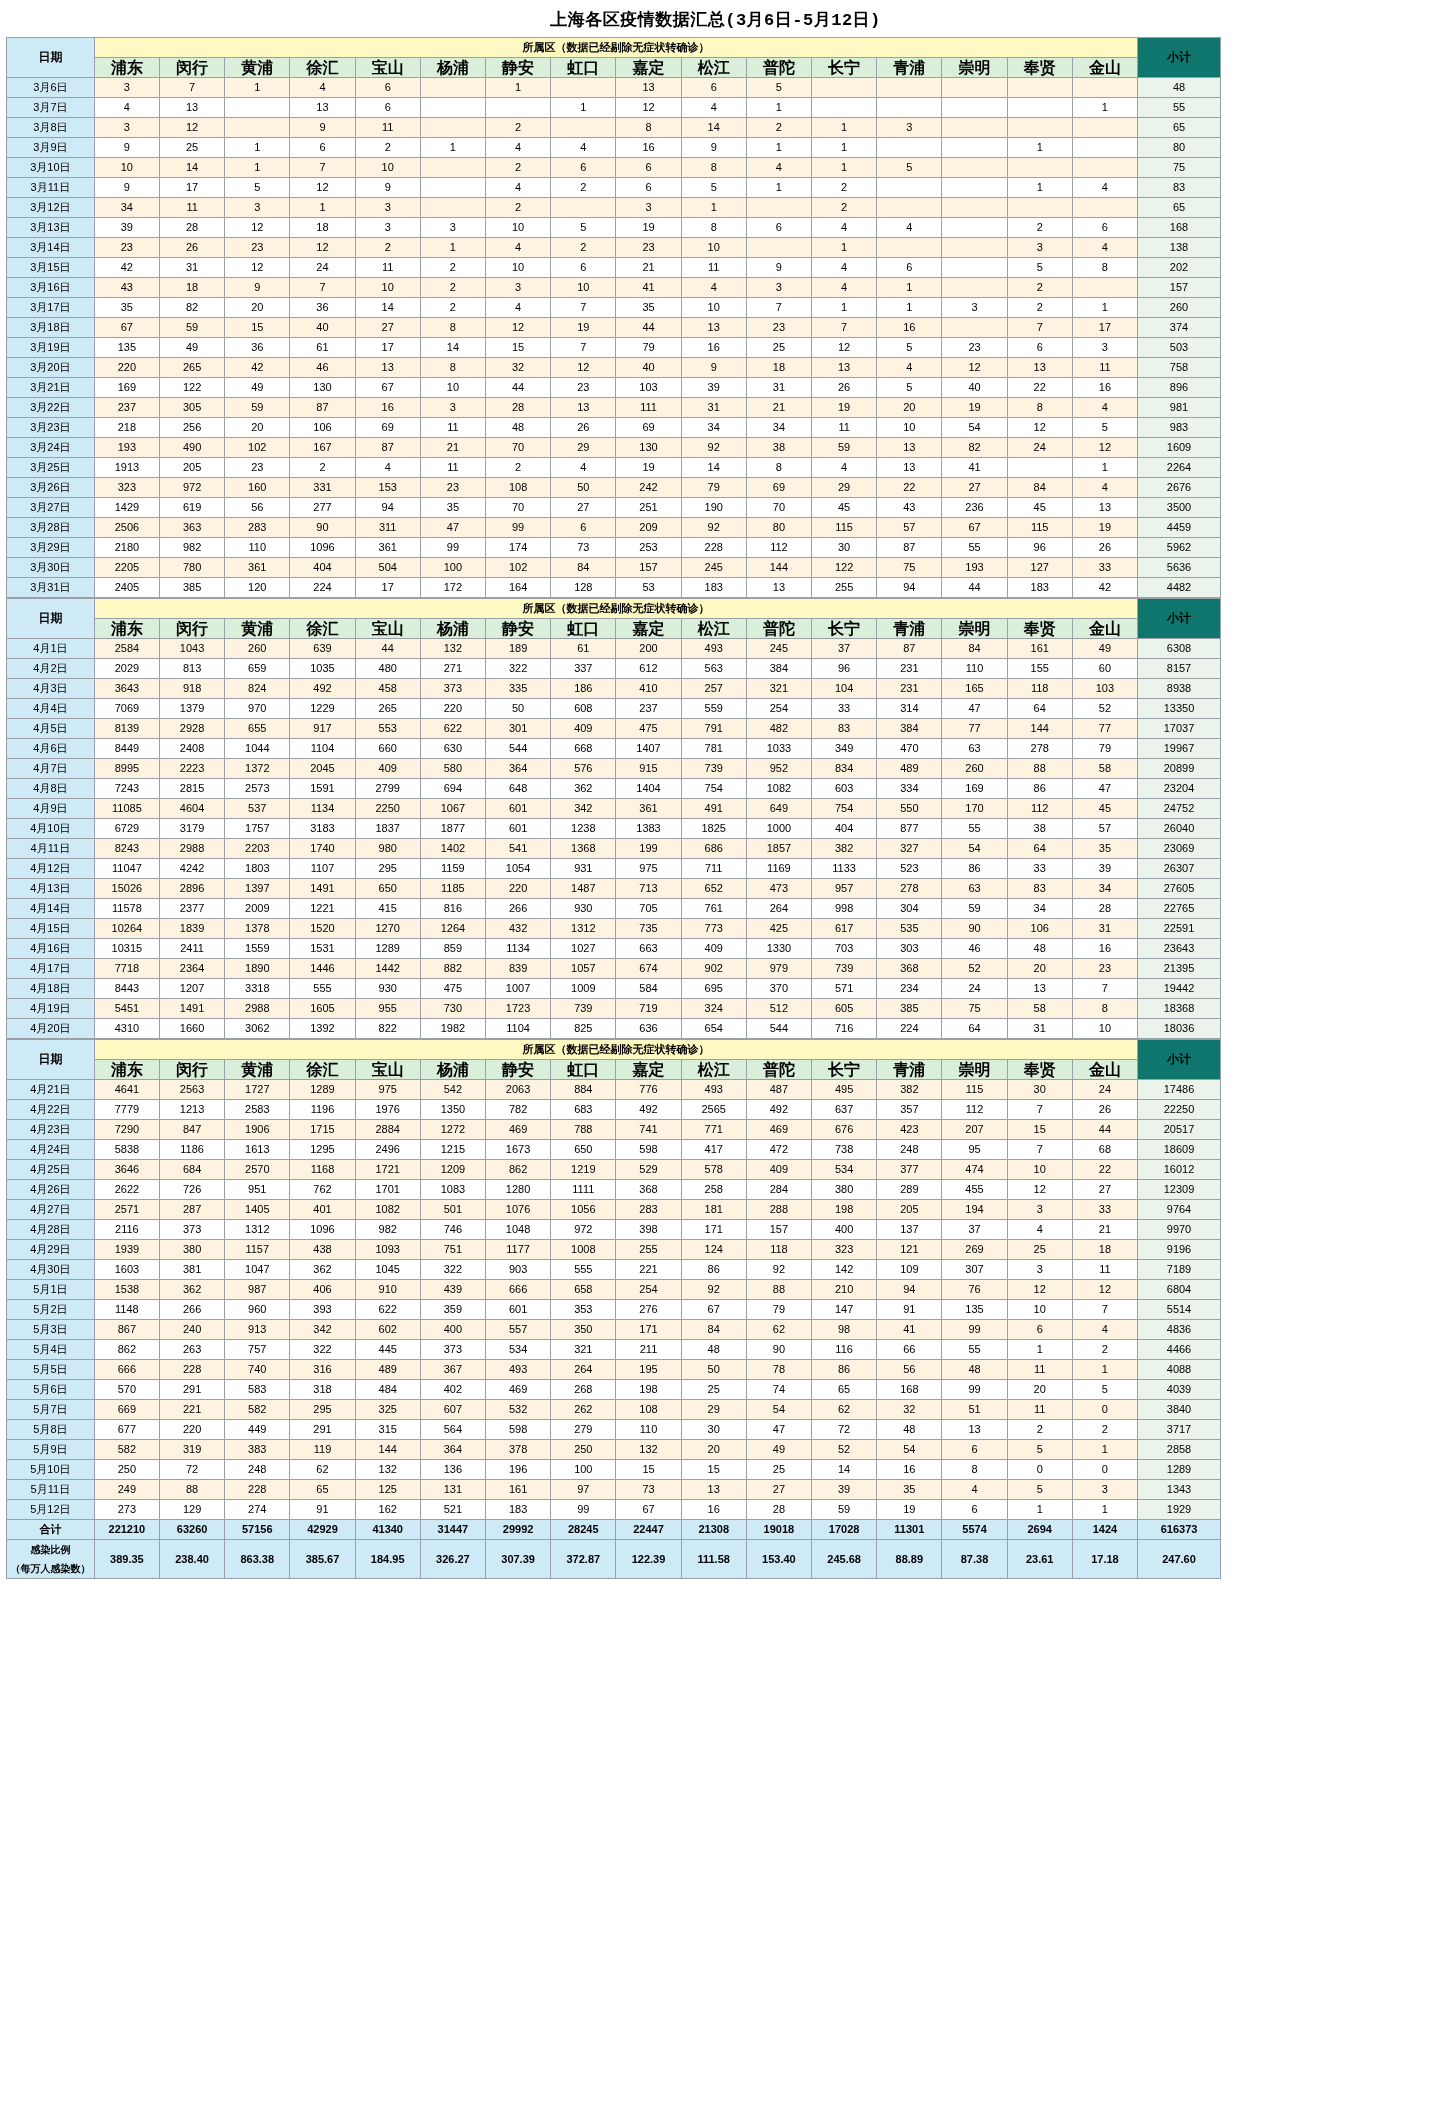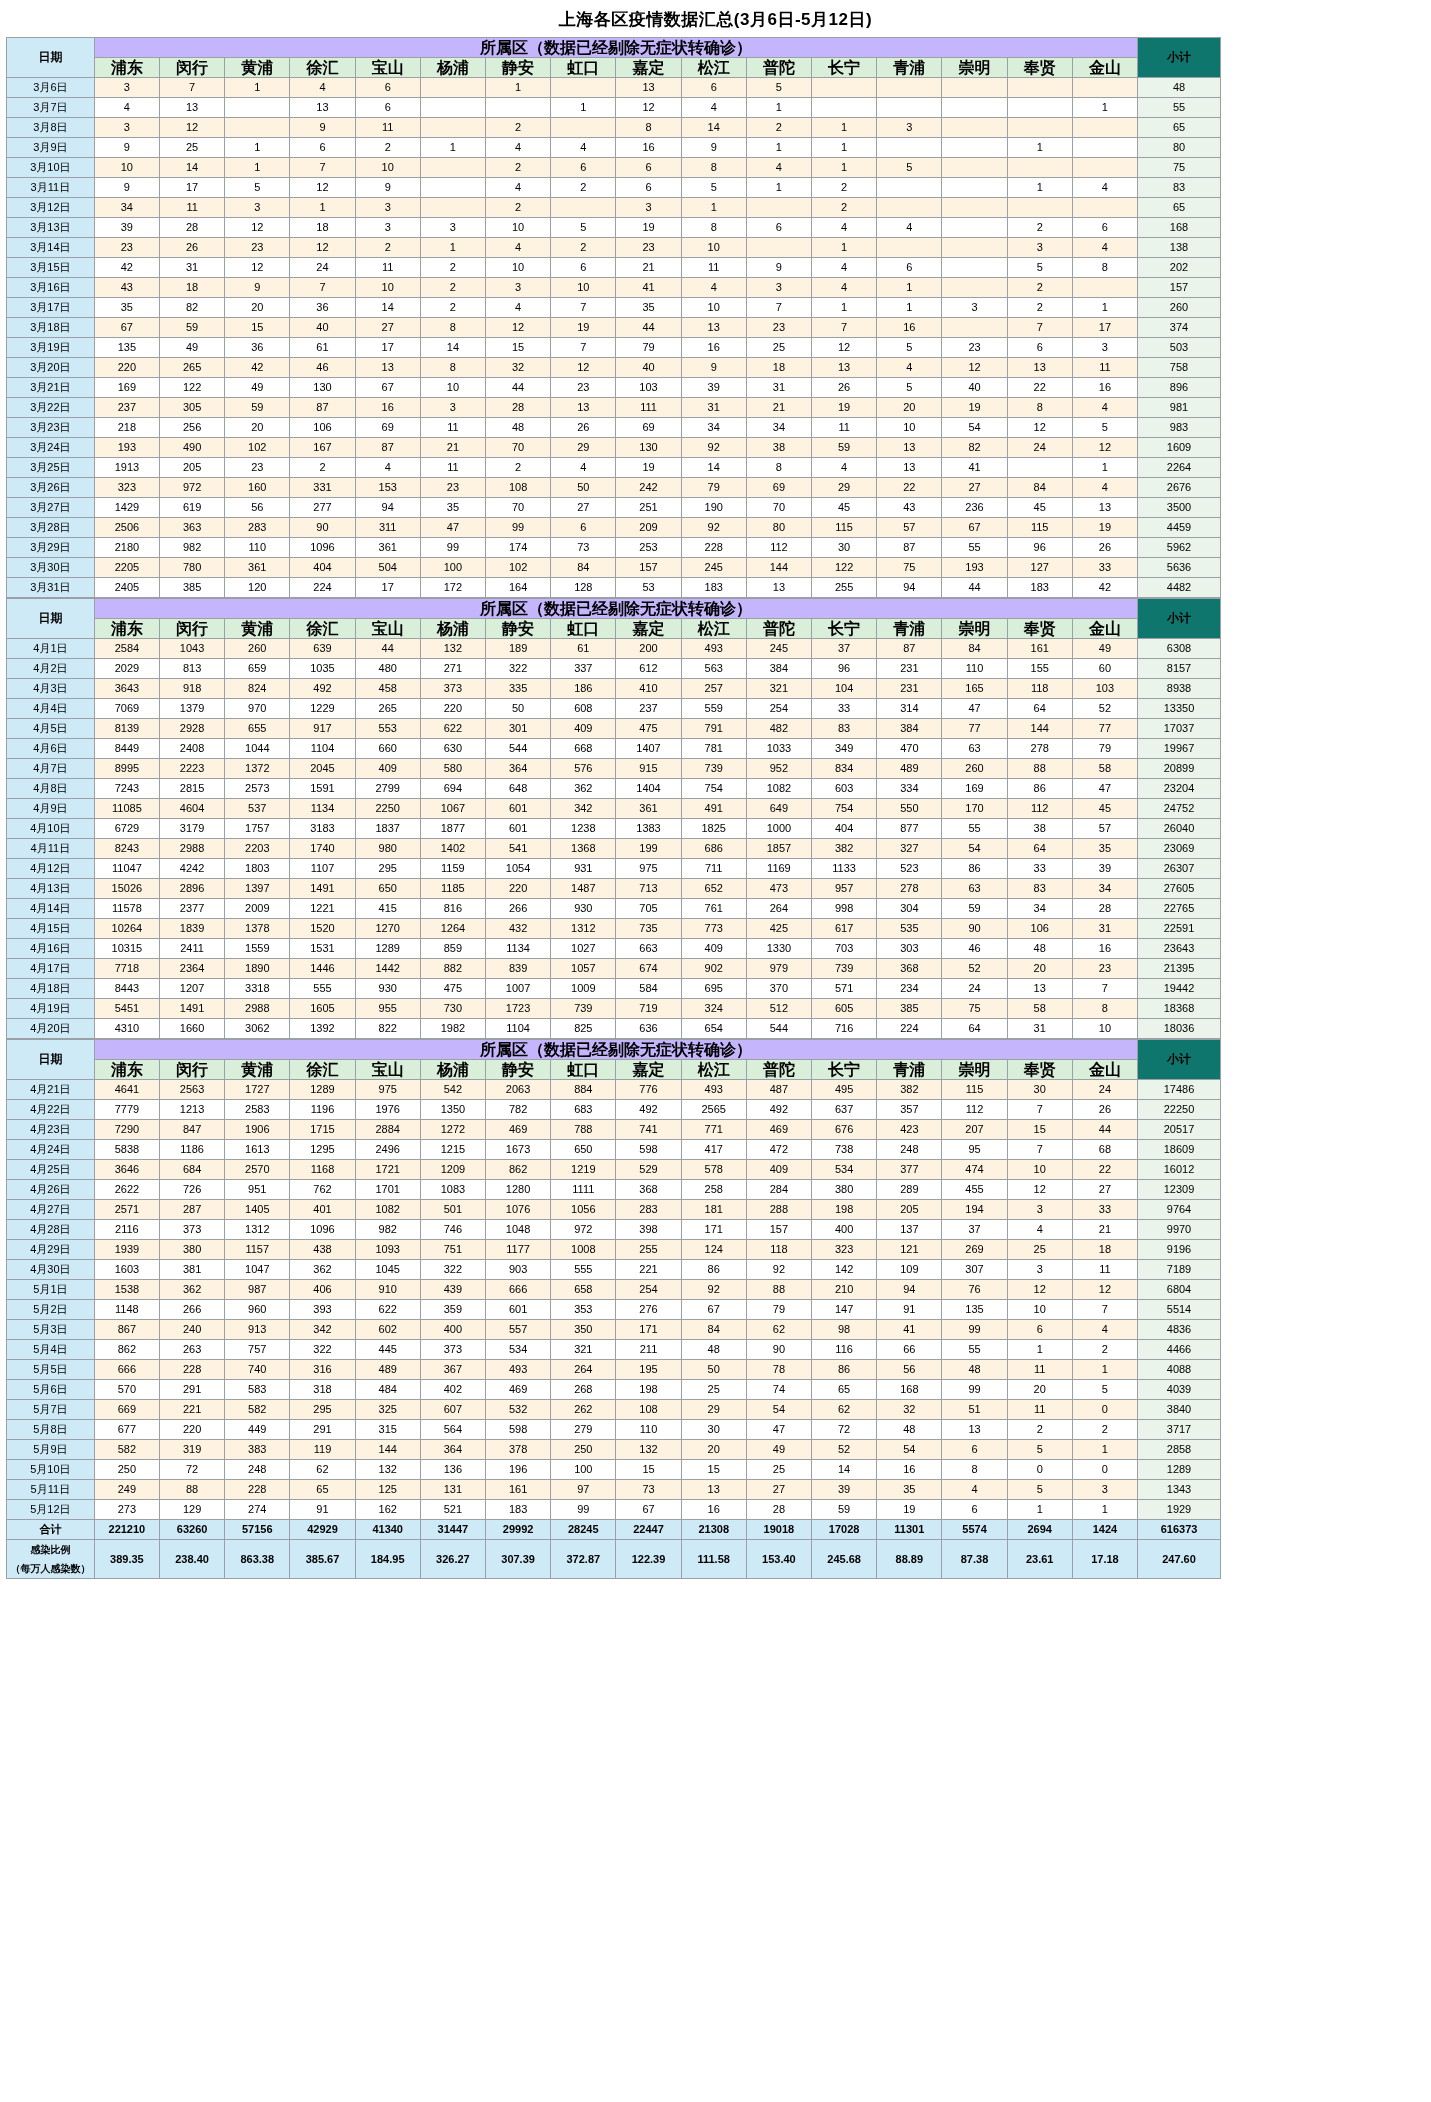--- a/index.html
+++ b/index.html
@@ -1,36 +1,36 @@
 <!DOCTYPE html>
 <html><head>
 <meta charset="utf-8">
 <style>
   html,body{margin:0;padding:0;background:#ffffff;}
   body{font-family:"Liberation Sans","DejaVu Sans",sans-serif;width:1431px;}
   .page{width:1431px;padding:0;box-sizing:border-box;}
   h1.title{
     font-size:17px;font-weight:bold;text-align:center;margin:8px 0 6px 0;color:#000;
-    font-family:Liberation Sans, sans-serif;letter-spacing:0.5px;
+    font-family:Liberation Mono, monospace;letter-spacing:0.5px;
   }
   table.grid{
     border-collapse:collapse;table-layout:fixed;width:1215px;margin:0 6px 0 6px;
     font-size:11px;color:#000;
   }
   table.grid td,table.grid th{
     border:1px solid #9aa0a6;text-align:center;vertical-align:middle;height:19px;line-height:19px;
     padding:0 1px;overflow:hidden;white-space:nowrap;
   }
   
   col.c-date{width:70px;}
   col.c-d{width:52px;}
   col.c-sum{width:66px;}
 
   .hdr-date{background:#cfeaf7;font-weight:bold;font-size:12px;}
-  .hdr-group{background:#c4b5fd;font-weight:bold;font-size:16px;}
+  .hdr-group{background:#fef9c3;font-weight:bold;font-size:11px;}
   .hdr-sub{background:#d9efd9;font-weight:bold;font-size:16px;}
   .hdr-sum{background:#0f766e;font-weight:bold;font-size:12px;}
 
   .row-date{background:#cfeaf7;font-size:11px;}
   .cell-odd{background:#fdf3e0;}
   .cell-even{background:#ffffff;}
   .cell-sum{background:#eaf4ea;}
   .row-total td{background:#cfeaf7;font-weight:bold;}
   .row-rate td{background:#cfeaf7;font-weight:bold;}
   .rate-label{background:#cfeaf7;font-weight:bold;font-size:10px;line-height:11px;white-space:normal;}

